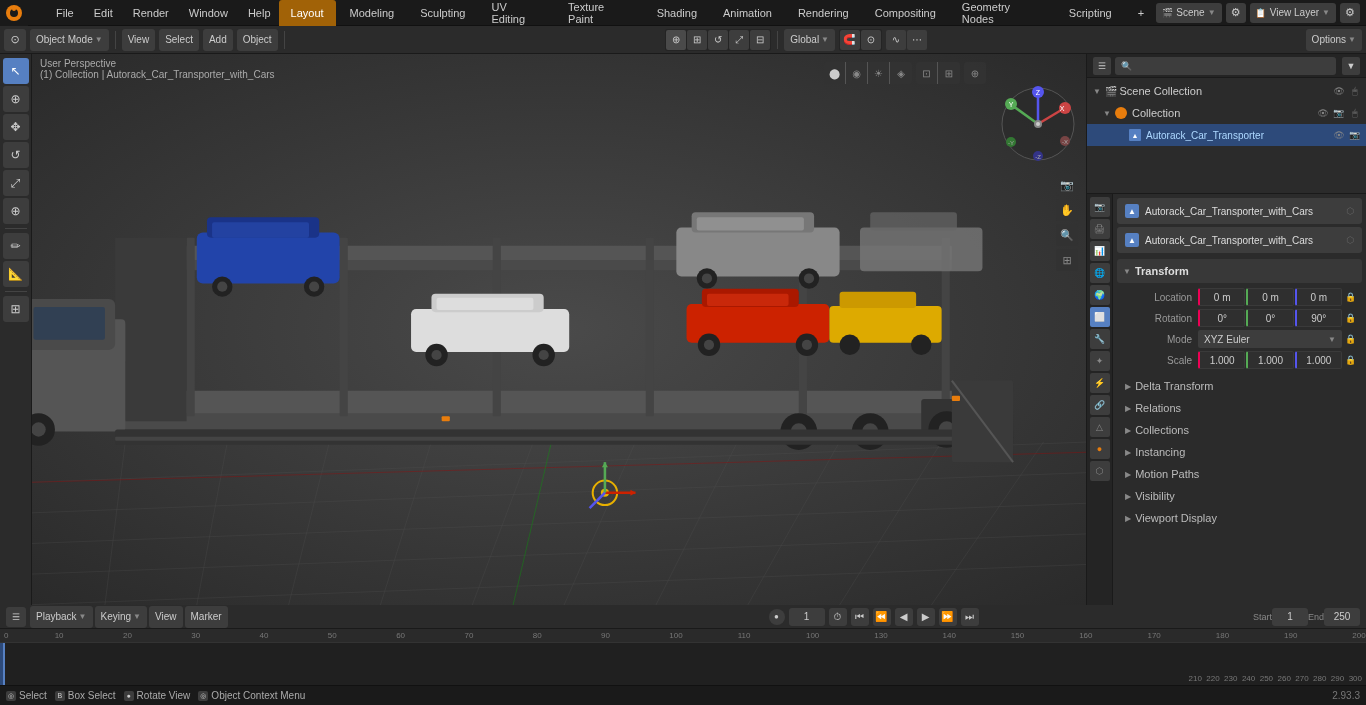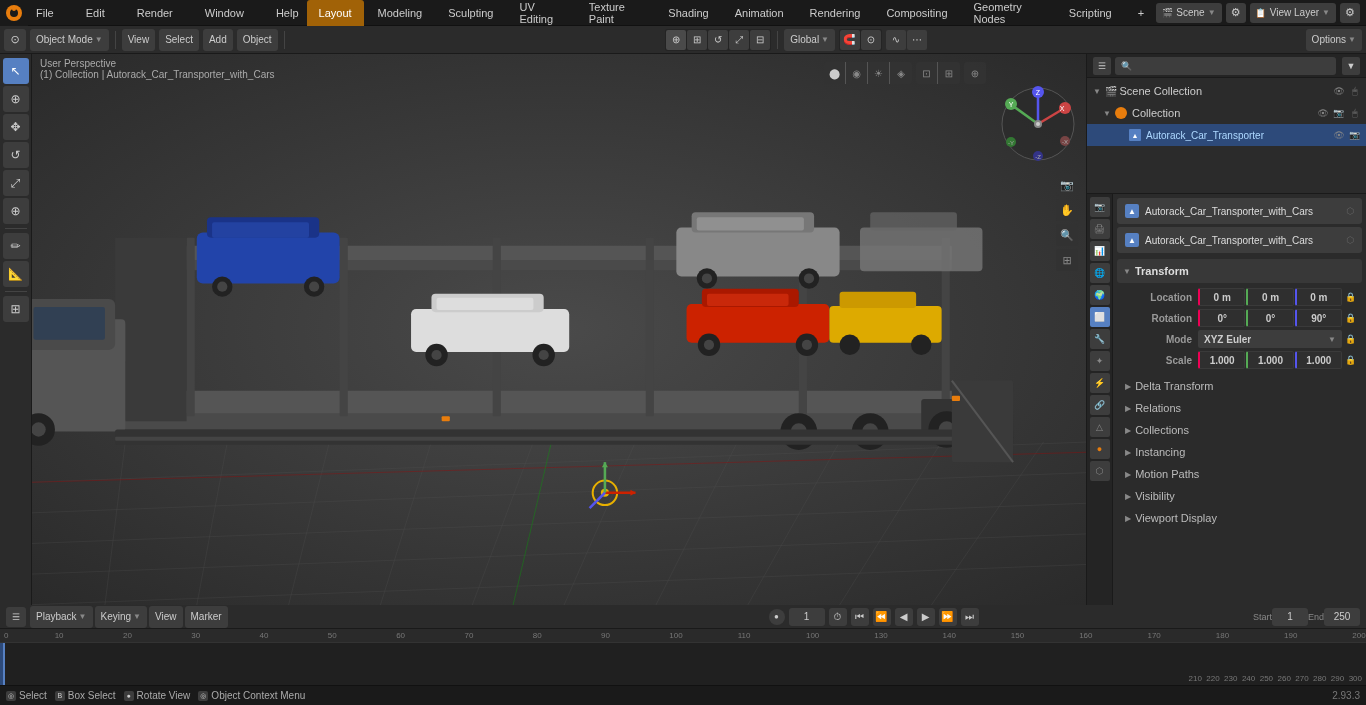--- a/index.html
+++ b/index.html
@@ -32,21 +32,22 @@
       display: flex;
       align-items: center;
       justify-content: center;
       font-size: 14px;
       color: #e87d0d;
       flex-shrink: 0;
     }
     .top-menu-bar .menu-items {
       display: flex;
       align-items: flex-start;
-      gap: 16px;
+      gap: 4px;
+      margin-left: 20px;
     }
     .top-menu-bar .menu-item {
       padding: 0 8px;
       height: 26px;
       display: flex;
       align-items: center;
       cursor: pointer;
       color: #ccc;
       font-size: 11px;
     }
@@ -418,21 +419,20 @@
       color: #888;
     }
 
     
     ::-webkit-scrollbar { width: 6px; height: 6px; }
     ::-webkit-scrollbar-track { background: #1a1a1a; }
     ::-webkit-scrollbar-thumb { background: #444; border-radius: 3px; }
 
     .prop-section-body {
       padding: 2px 4px;
-      font-weight: bold;
     }
 
     .xyz-row {
       display: flex;
       align-items: center;
       height: 20px;
       margin-bottom: 1px;
       gap: 2px;
     }
     .xyz-label-col {

